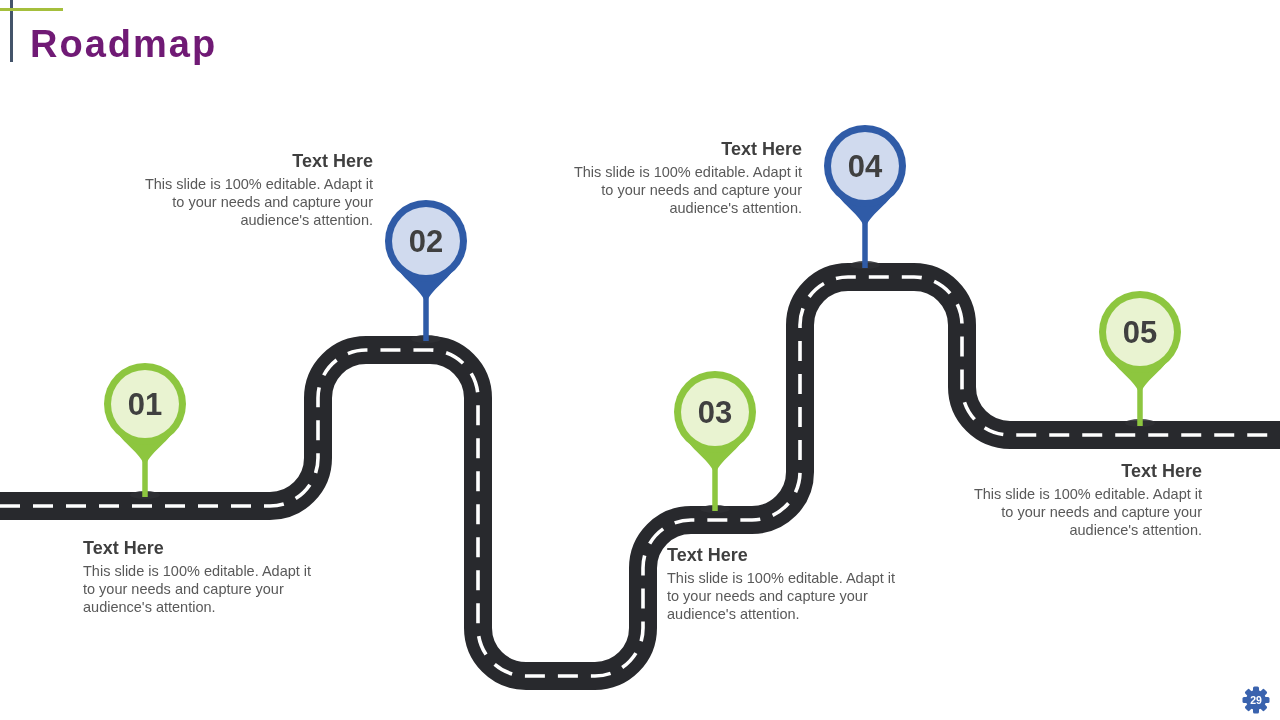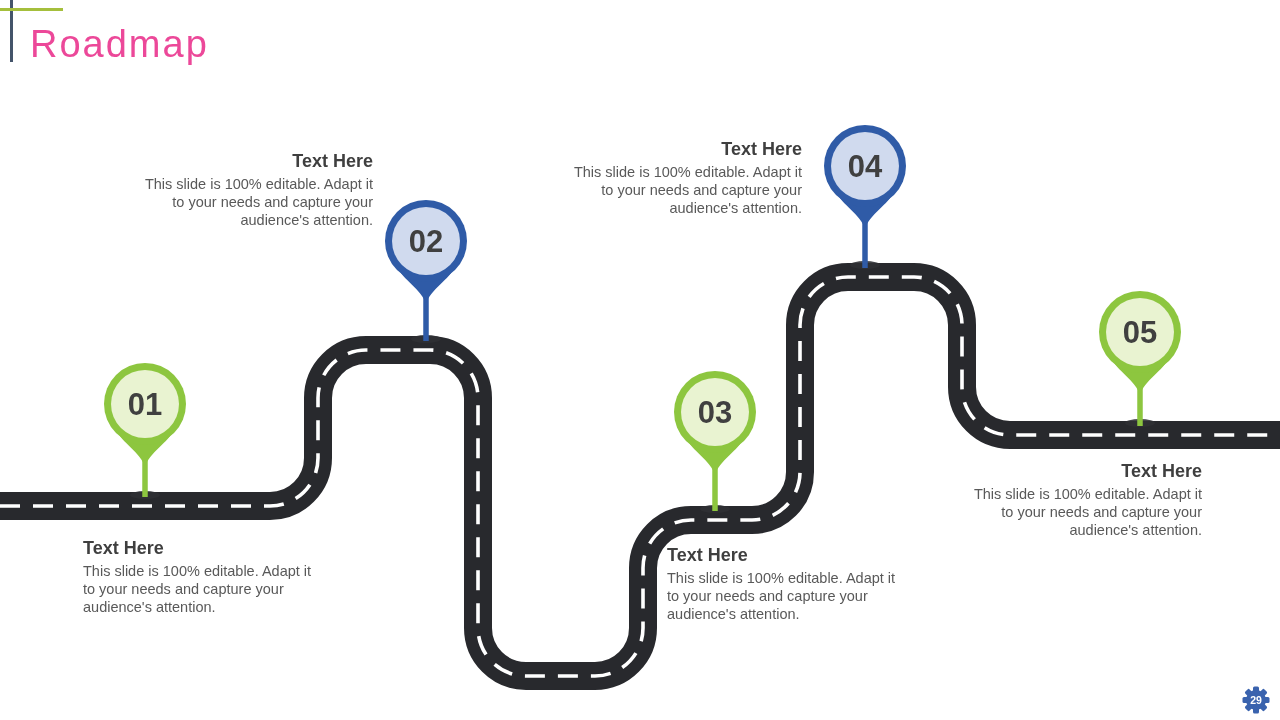--- a/index.html
+++ b/index.html
@@ -3,21 +3,21 @@
 <meta charset="utf-8">
 <style>
   html,body{margin:0;padding:0;background:#888;}
   #slide{
     position:relative;width:1280px;height:720px;background:#ffffff;
     overflow:hidden;font-family:"Liberation Sans",sans-serif;
   }
   .abs{position:absolute;}
   #title{
     left:30px;top:24px;font-size:38px;line-height:1.1;letter-spacing:2px;
-    color:#ec4899;font-weight:400;
+    color:#701a75;font-weight:700;
   }
   #accent-v{left:10px;top:0;width:3px;height:62px;background:#44546a;}
   #accent-h{left:0;top:8px;width:63px;height:3px;background:#a5bf3c;}
   svg.bg{left:0;top:0;}
   svg.pin{width:100px;height:112px;}
   .pin-num{
     font-family:"Liberation Sans",sans-serif;font-weight:bold;font-size:31px;
     text-anchor:middle;
   }
   .tb{white-space:nowrap;}

